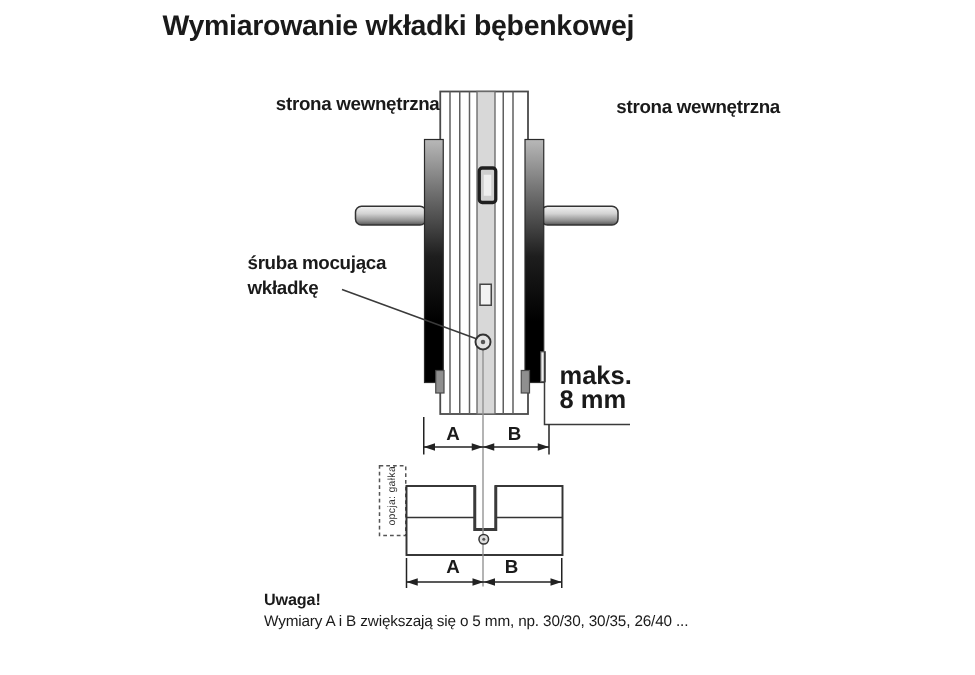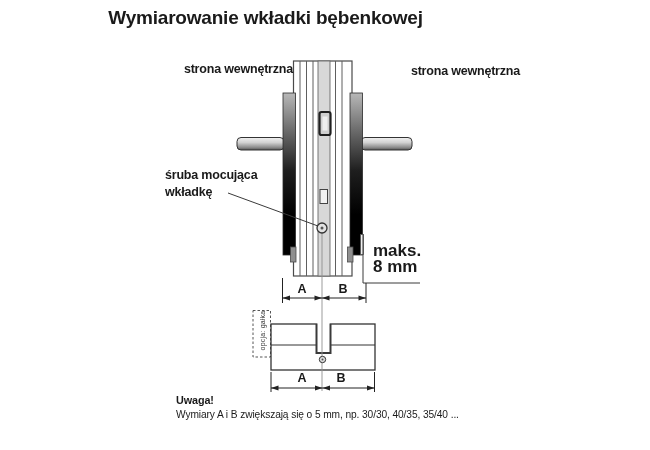--- a/index.html
+++ b/index.html
@@ -139,16 +139,16 @@
 
   <div class="abs dim-label dimA1">A</div>
   <div class="abs dim-label dimB1">B</div>
   <div class="abs dim-label dimA2">A</div>
   <div class="abs dim-label dimB2">B</div>
 
   <div class="abs knob-option">opcja: gałka</div>
 
   <div class="abs note">
     <div class="h">Uwaga!</div>
-    <div>Wymiary A i B zwiększają się o 5 mm, np. 30/30, 40/35, 35/40 ...</div>
+    <div>Wymiary A i B zwiększają się o 5 mm, np. 30/30, 30/35, 26/40 ...</div>
   </div>
 
 </div>
 
 </body></html>

